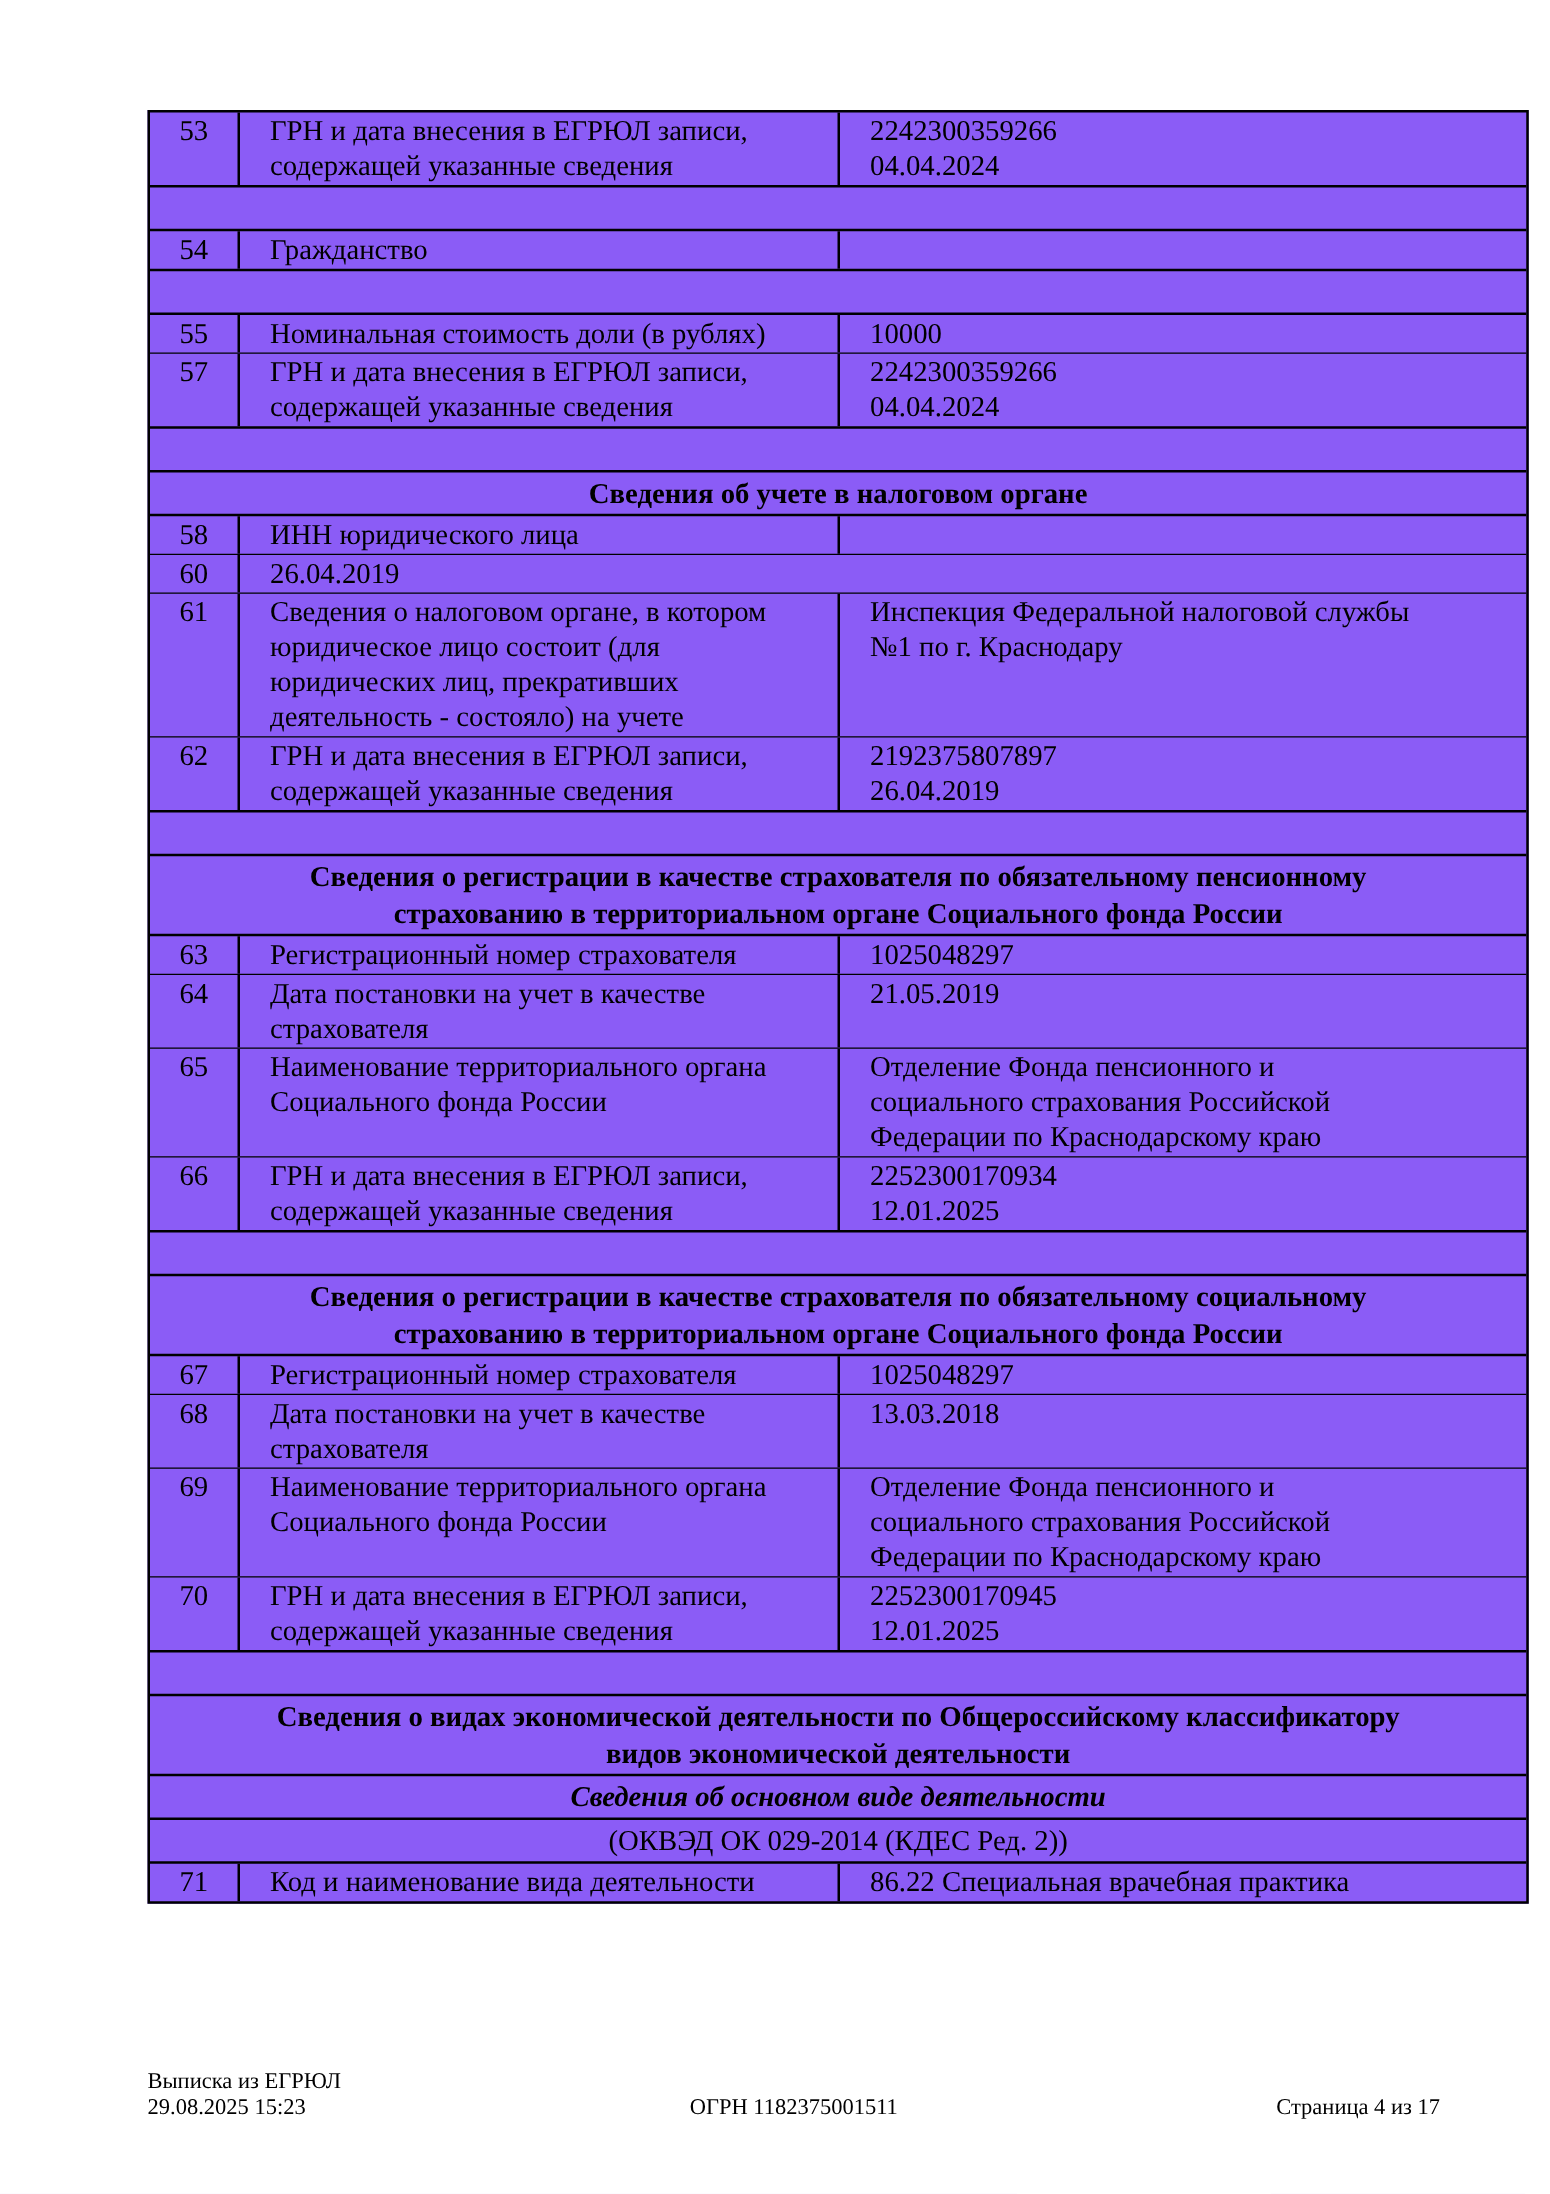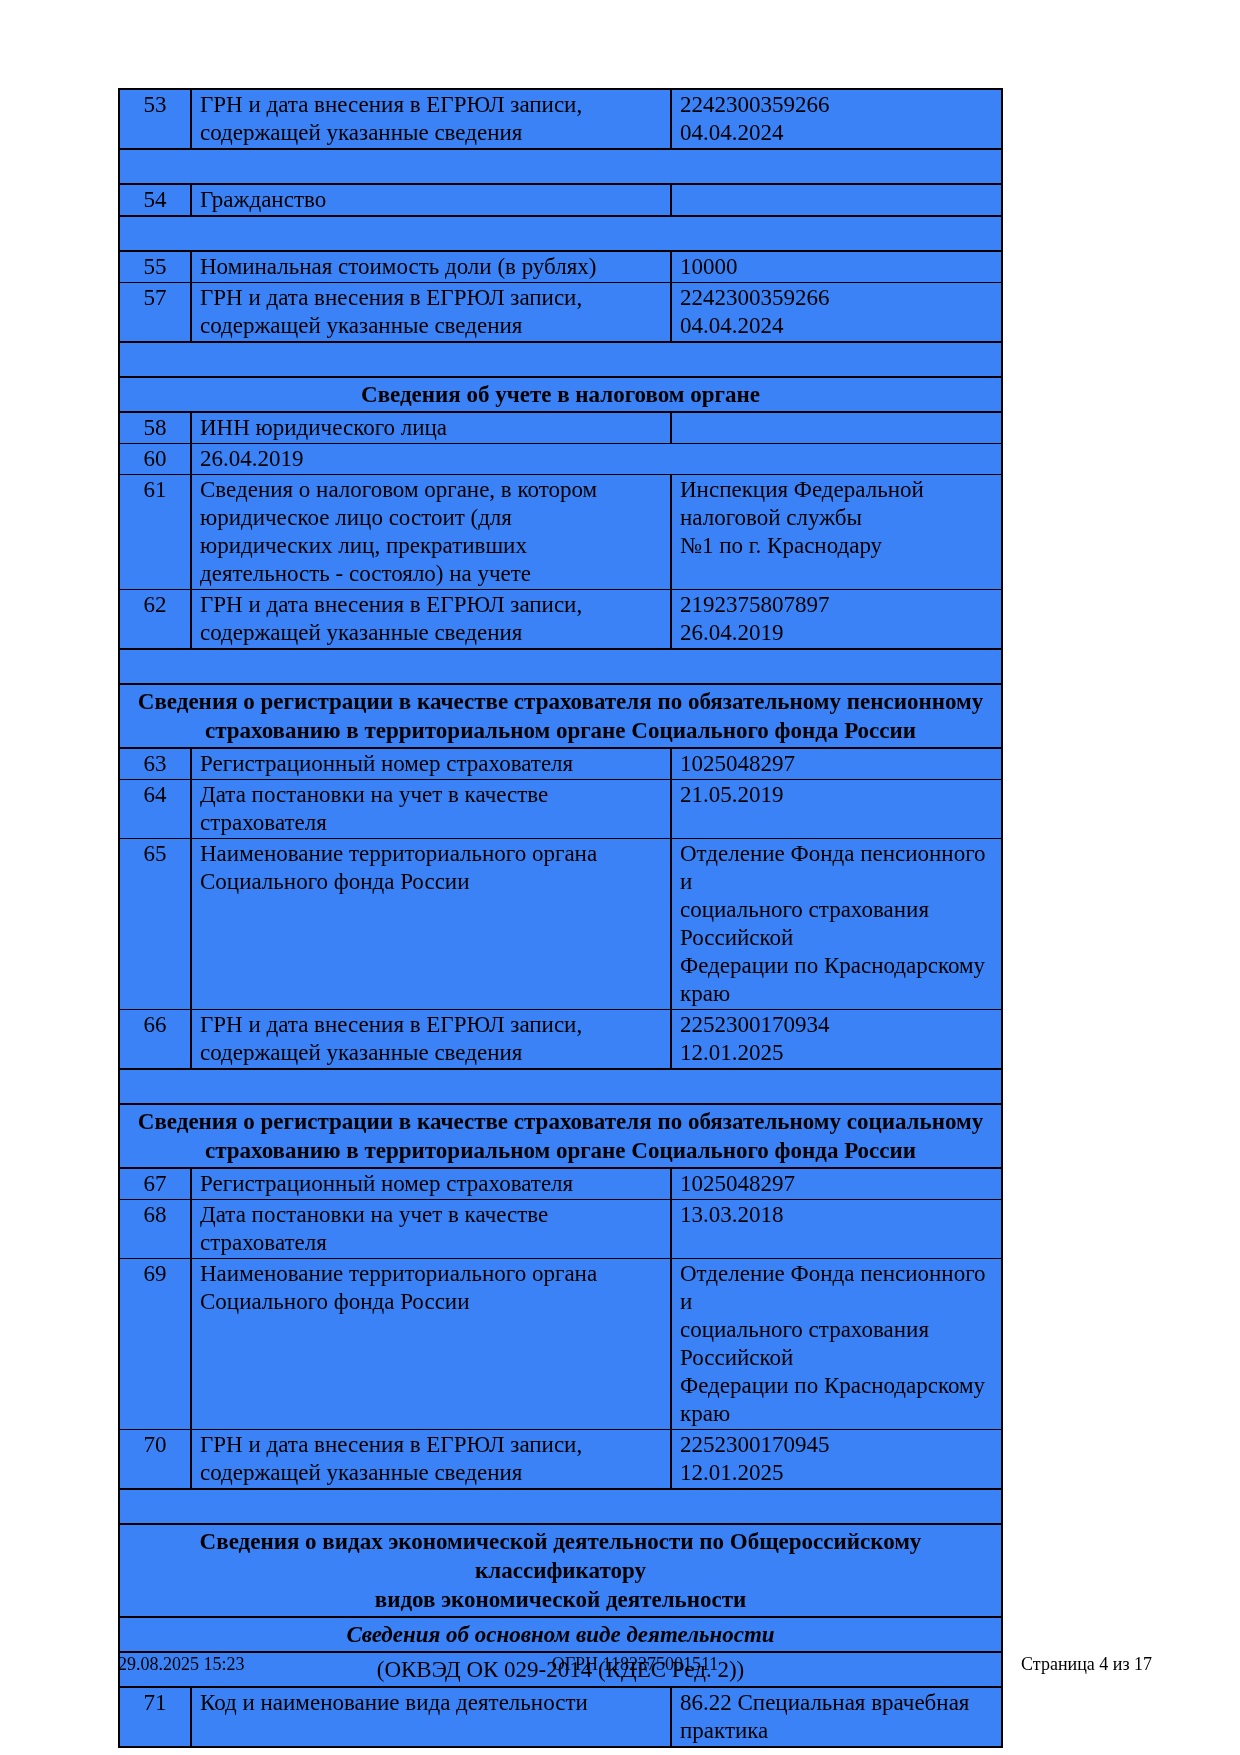--- a/index.html
+++ b/index.html
@@ -13,35 +13,35 @@
     height: 1755px;
     background: #ffffff;
     color: #000000;
     font-family: "Liberation Serif", "DejaVu Serif", serif;
     overflow: hidden;
   }
   .doc-table {
     position: absolute;
     left: 118px;
     top: 88px;
-    width: 885px;
+    width: 1105px;
     border: 2px solid #000000;
     box-sizing: border-box;
-    background: #3b82f6;
+    background: #8b5cf6;
   }
   .block { border-top: 2px solid #000000; }
   .block:first-child { border-top: none; }
 
   .t-row { display: flex; align-items: stretch; }
   .t-row + .t-row { border-top: 1px solid #000000; }
 
   .cell {
     font-size: 23px;
     line-height: 28px;
-    padding: 1px 8px;
+    padding: 1px 24px;
     box-sizing: border-box;
     white-space: pre-line;
     overflow: hidden;
   }
   .cell.num {
     width: 72px;
     flex: none;
     text-align: center;
     padding: 1px 2px;
     border-right: 2px solid #000000;
@@ -230,20 +230,21 @@
       <div class="block">
         <div class="t-row">
           <div class="cell num">71</div>
           <div class="cell label">Код и наименование вида деятельности</div>
           <div class="cell value">86.22 Специальная врачебная практика</div>
         </div>
       </div>
     </div>
 
   <div class="footer">
+    <div class="footer-line1">Выписка из ЕГРЮЛ</div>
     <div class="footer-line2">
       <span class="footer-datetime">29.08.2025 15:23</span>
       <span class="footer-ogrn">ОГРН 1182375001511</span>
       <span class="footer-page">Страница 4 из 17</span>
     </div>
   </div>
 
 </div>
 
 </body></html>

